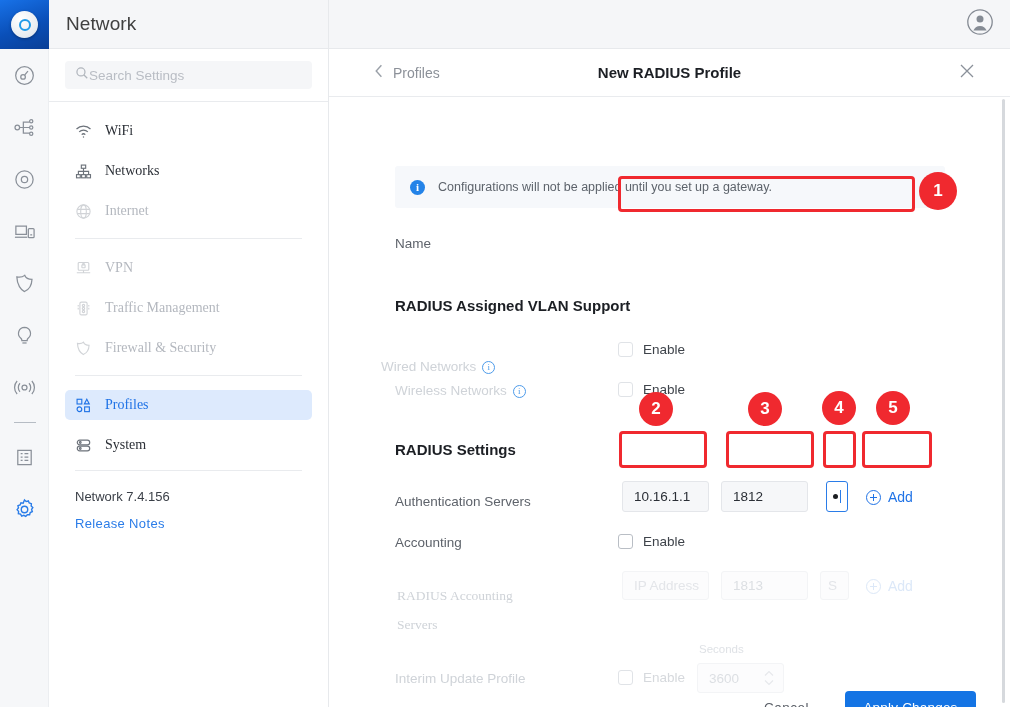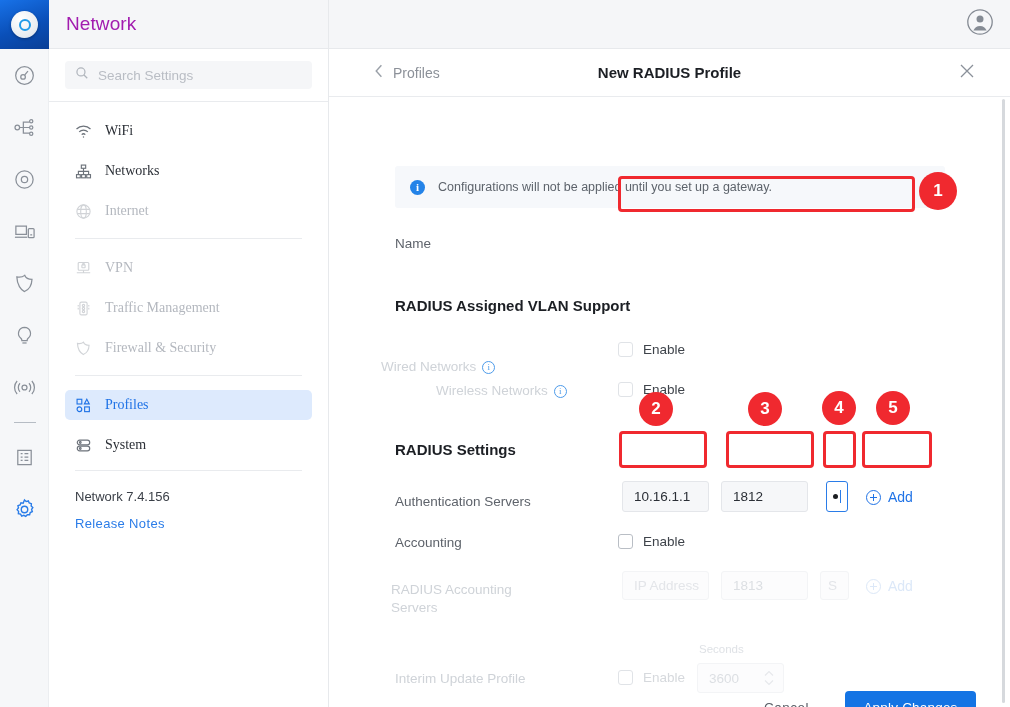--- a/index.html
+++ b/index.html
@@ -45,25 +45,25 @@
   #sidebar {
     position: absolute; left: 49px; top: 0; width: 280px; height: 707px;
     background: #ffffff;
     border-right: 1px solid #e7e9ec;
   }
   #app-header {
     height: 49px; background: #f5f6f8;
     border-bottom: 1px solid #e7e9ec;
     display: flex; align-items: center; padding-left: 17px;
   }
-  #app-header .title { font-size: 19px; color: #a21caf; letter-spacing: .1px; }
+  #app-header .title { font-size: 19px; color: #404040; letter-spacing: .1px; }
   .search-wrap { padding: 12px 16px 12px 16px; }
   .search-box {
     height: 28px; background: #f5f6f8; border-radius: 4px;
-    display: flex; align-items: center; padding: 0 10px; gap: 9px;
+    display: flex; align-items: center; padding: 0 10px; 
     cursor: text;
   }
   .search-box .ph { font-size: 13.5px; color: #b9bdc4; }
   .nav-sep { height: 1px; background: #e9ebee; margin: 0 0 0 0; }
   .nav-list { padding: 14px 16px 0 16px; }
   .nav-item {
     height: 30px; display: flex; align-items: center; gap: 13px;
     padding: 0 10px; border-radius: 5px; margin-bottom: 10px;
     font-size: 14px; color: #2b2f36; cursor: pointer; font-family: Liberation Serif, serif;
   }
@@ -460,21 +460,21 @@
       <div class="section-title" style="left:66px; top:200px;">RADIUS Assigned VLAN Support</div>
 
       <div class="row-label dimmed" style="left:52px; top:246px;margin-top:16px;">
         <span>Wired Networks</span><span class="icircle">i</span>
       </div>
       <div class="cbrow" style="left:289px; top:245px;">
         <span class="cbox dim"></span>
         <span class="cblabel">Enable</span>
       </div>
 
-      <div class="row-label dimmed" style="left:66px; top:286px;margin-left:41px;">
+      <div class="row-label dimmed" style="left:66px; top:286px;">
         <span>Wireless Networks</span><span class="icircle">i</span>
       </div>
       <div class="cbrow" style="left:289px; top:285px;">
         <span class="cbox dim"></span>
         <span class="cblabel">Enable</span>
       </div>
 
       <div class="section-title" style="left:66px; top:344px;">RADIUS Settings</div>
 
       <div class="row-label" style="left:66px; top:397px;">Authentication Servers</div>
@@ -491,21 +491,21 @@
         <span class="plus"></span>
         <span>Add</span>
       </div>
 
       <div class="row-label" style="left:66px; top:438px;">Accounting</div>
       <div class="cbrow" style="left:289px; top:437px;">
         <span class="cbox"></span>
         <span class="cblabel">Enable</span>
       </div>
 
-      <div class="row-label dimmed" style="left:62px; top:484px; width:150px; line-height:18px;">RADIUS Accounting Servers</div>
+      <div class="row-label dimmed" style="left:68px; top:484px; width:150px; line-height:29px;font-family:Liberation Serif, serif;">RADIUS Accounting Servers</div>
 
       <div class="tinput disabled" style="left:293px; top:474px; width:87px; height:29px;">
         <span class="ph">IP Address</span>
       </div>
       <div class="tinput disabled" style="left:392px; top:474px; width:87px; height:29px;">1813</div>
       <div class="tinput disabled" style="left:491px; top:474px; width:29px; height:29px; padding-left:7px;">
         <span class="ph">S</span>
       </div>
       <div class="addbtn dim" style="left:537px; top:481px;">
         <span class="plus"></span>

